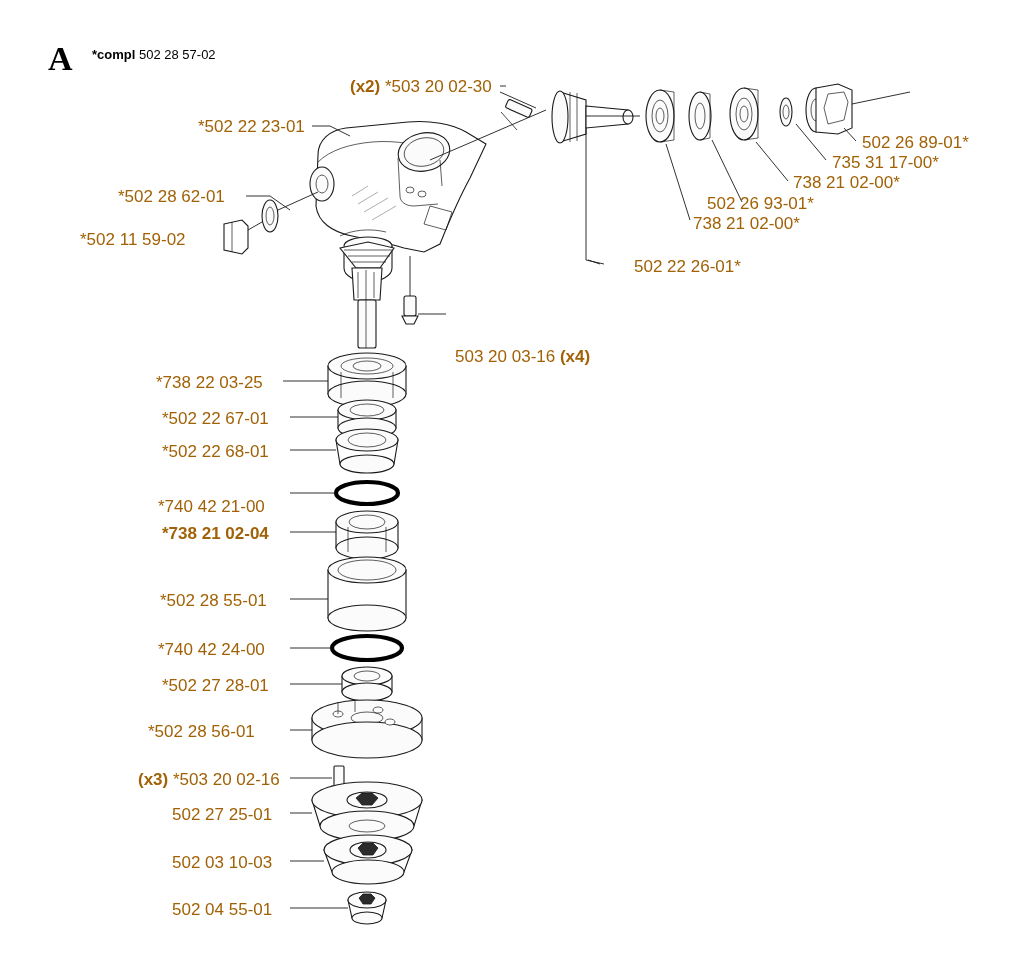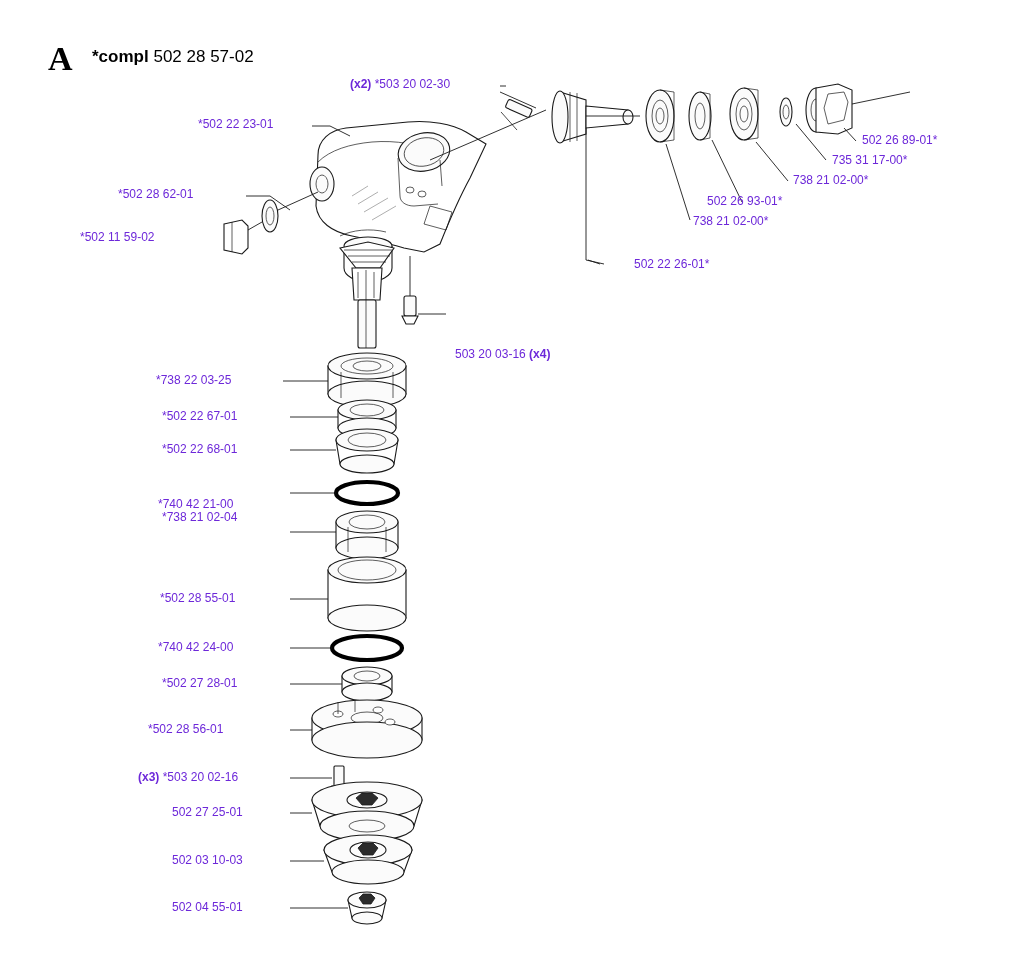--- a/index.html
+++ b/index.html
@@ -16,39 +16,39 @@
     overflow: hidden;
   }
   #sheet {
     position: absolute;
     left: 0; top: 0;
     width: 1024px;
     height: 960px;
   }
   .lbl {
     position: absolute;
-    font-size: 12px;
+    font-size: 17px;
     line-height: 1;
     white-space: nowrap;
-    color: #6d28d9;
+    color: #a16207;
   }
   .plate {
     position: absolute;
     left: 48px;
     top: 40px;
     font-size: 34px;
     font-weight: bold;
     font-family: "Liberation Serif", serif;
     letter-spacing: 0.5px;
   }
   .compl {
     position: absolute;
     left: 92px;
     top: 47px;
-    font-size: 17px;
+    font-size: 13px;
     white-space: nowrap;
   }
   .compl b { font-weight: bold; }
   .qty { font-weight: bold; }
   svg#art {
     position: absolute;
     left: 0; top: 0;
     width: 1024px;
     height: 960px;
   }
@@ -304,21 +304,21 @@
   <div class="lbl" style="left:610px; top:258px;margin-left:24px;">502 22 26-01*</div>
   <div class="lbl" style="left:455px; top:308px;margin-top:40px;">
     <span>503 20 03-16</span>
     <span class="qty">(x4)</span>
   </div>
 
   <div class="lbl" style="left:156px; top:374px;">*738 22 03-25</div>
   <div class="lbl" style="left:162px; top:410px;">*502 22 67-01</div>
   <div class="lbl" style="left:162px; top:443px;">*502 22 68-01</div>
   <div class="lbl" style="left:158px; top:498px;">*740 42 21-00</div>
-  <div class="lbl" style="left:162px; top:511px;">*738 21 02-04</div>
+  <div class="lbl" style="left:162px; top:525px;font-weight:bold;">*738 21 02-04</div>
   <div class="lbl" style="left:160px; top:592px;">*502 28 55-01</div>
   <div class="lbl" style="left:158px; top:641px;">*740 42 24-00</div>
   <div class="lbl" style="left:162px; top:677px;">*502 27 28-01</div>
   <div class="lbl" style="left:148px; top:723px;">*502 28 56-01</div>
   <div class="lbl" style="left:138px; top:771px;">
     <span class="qty">(x3)</span>
     <span>*503 20 02-16</span>
   </div>
   <div class="lbl" style="left:172px; top:806px;">502 27 25-01</div>
   <div class="lbl" style="left:172px; top:854px;">502 03 10-03</div>

